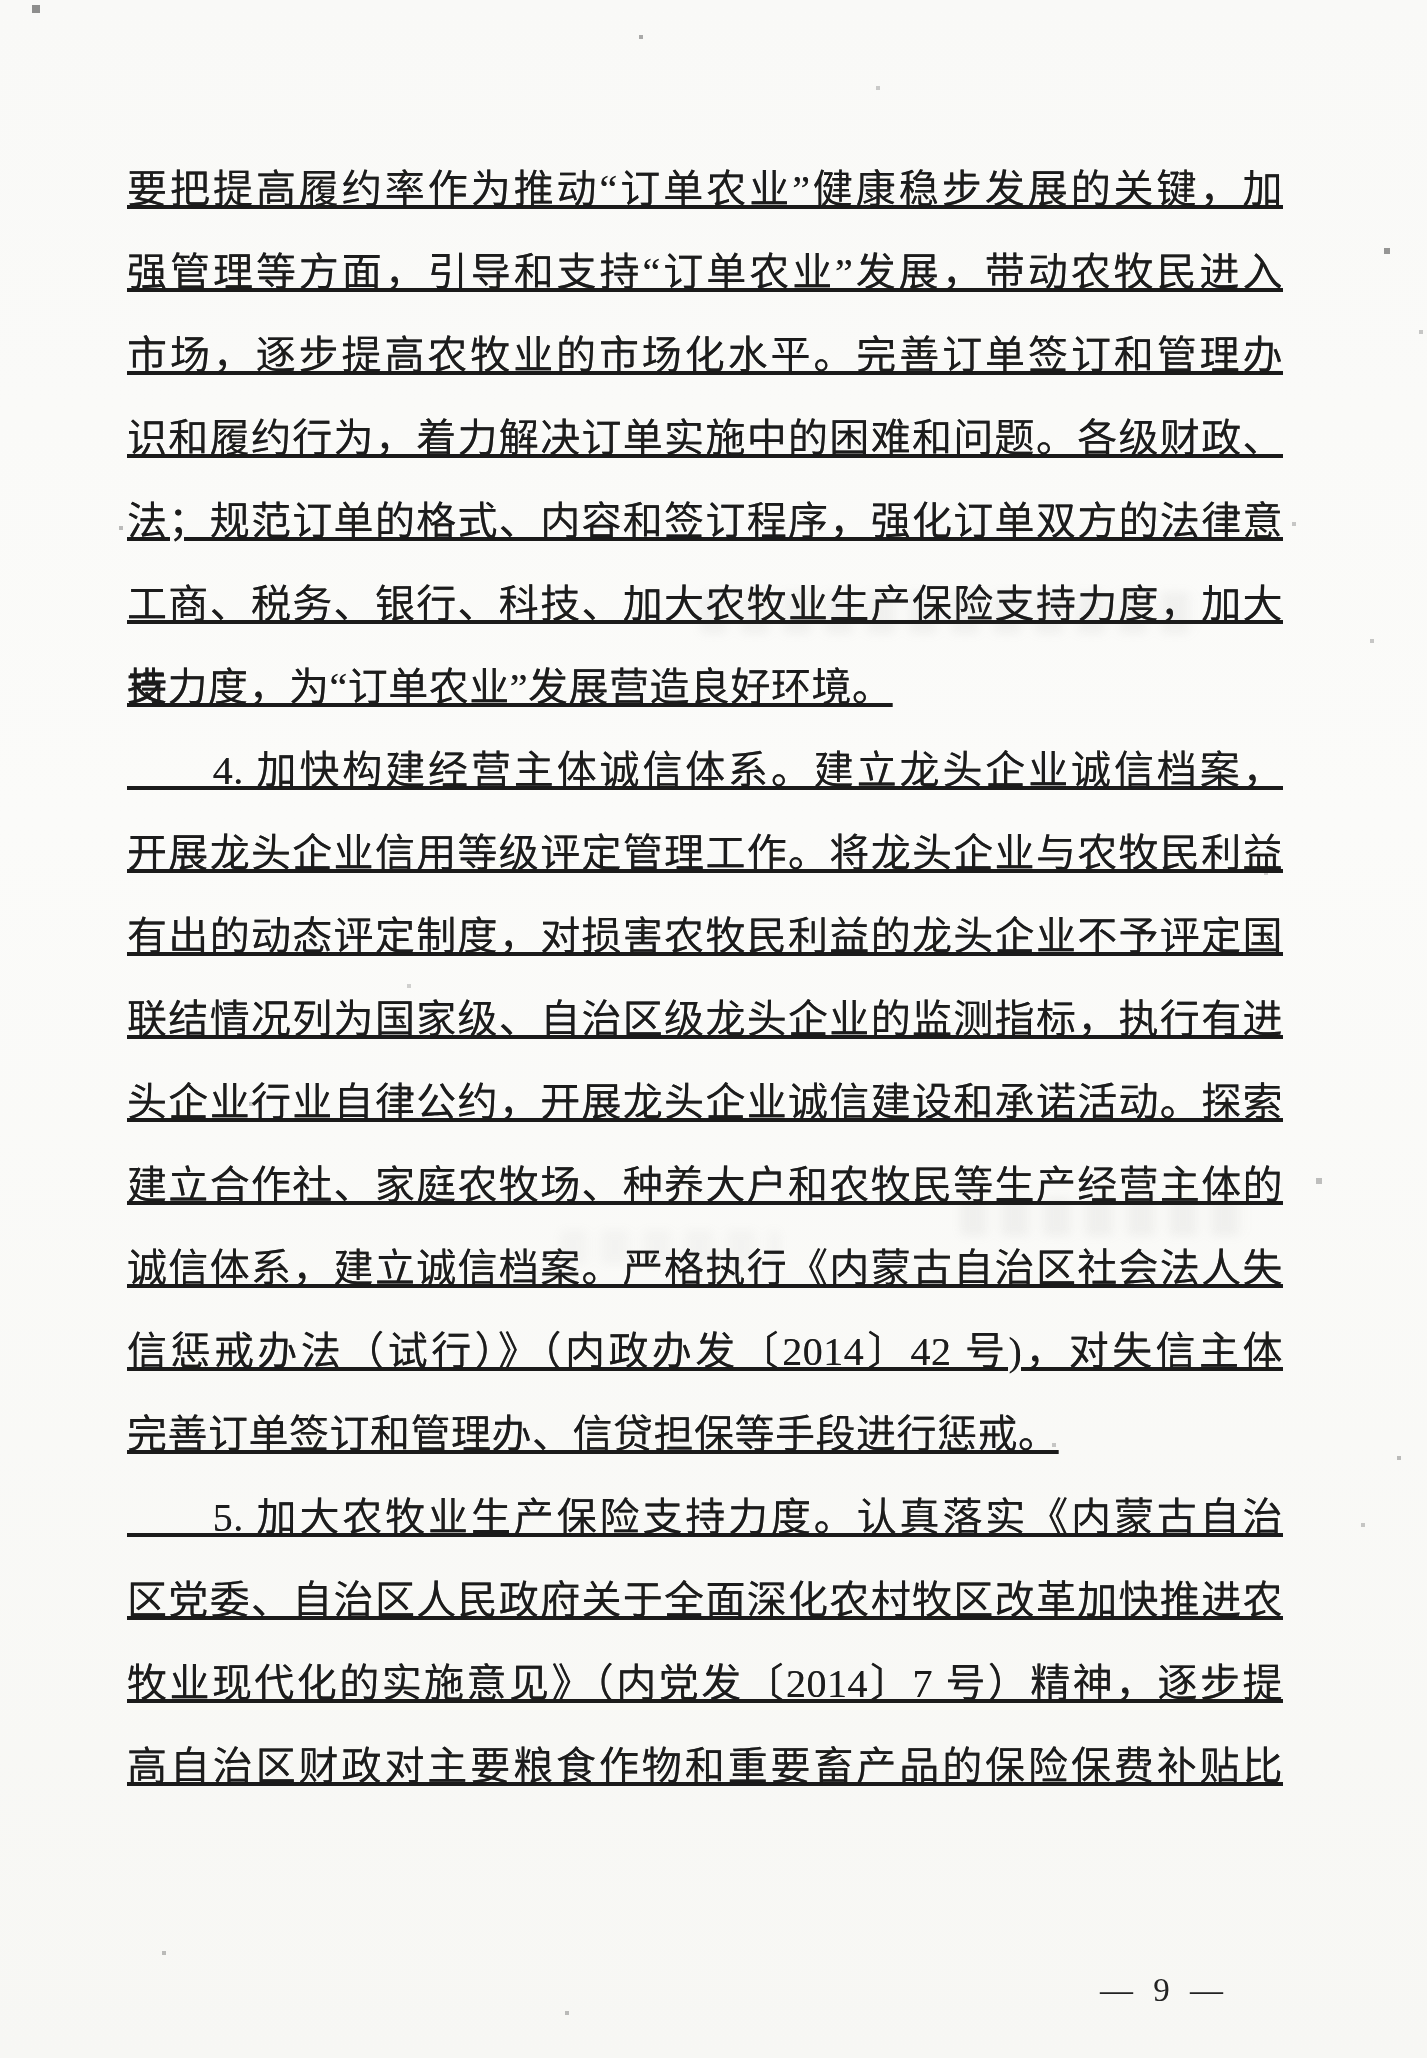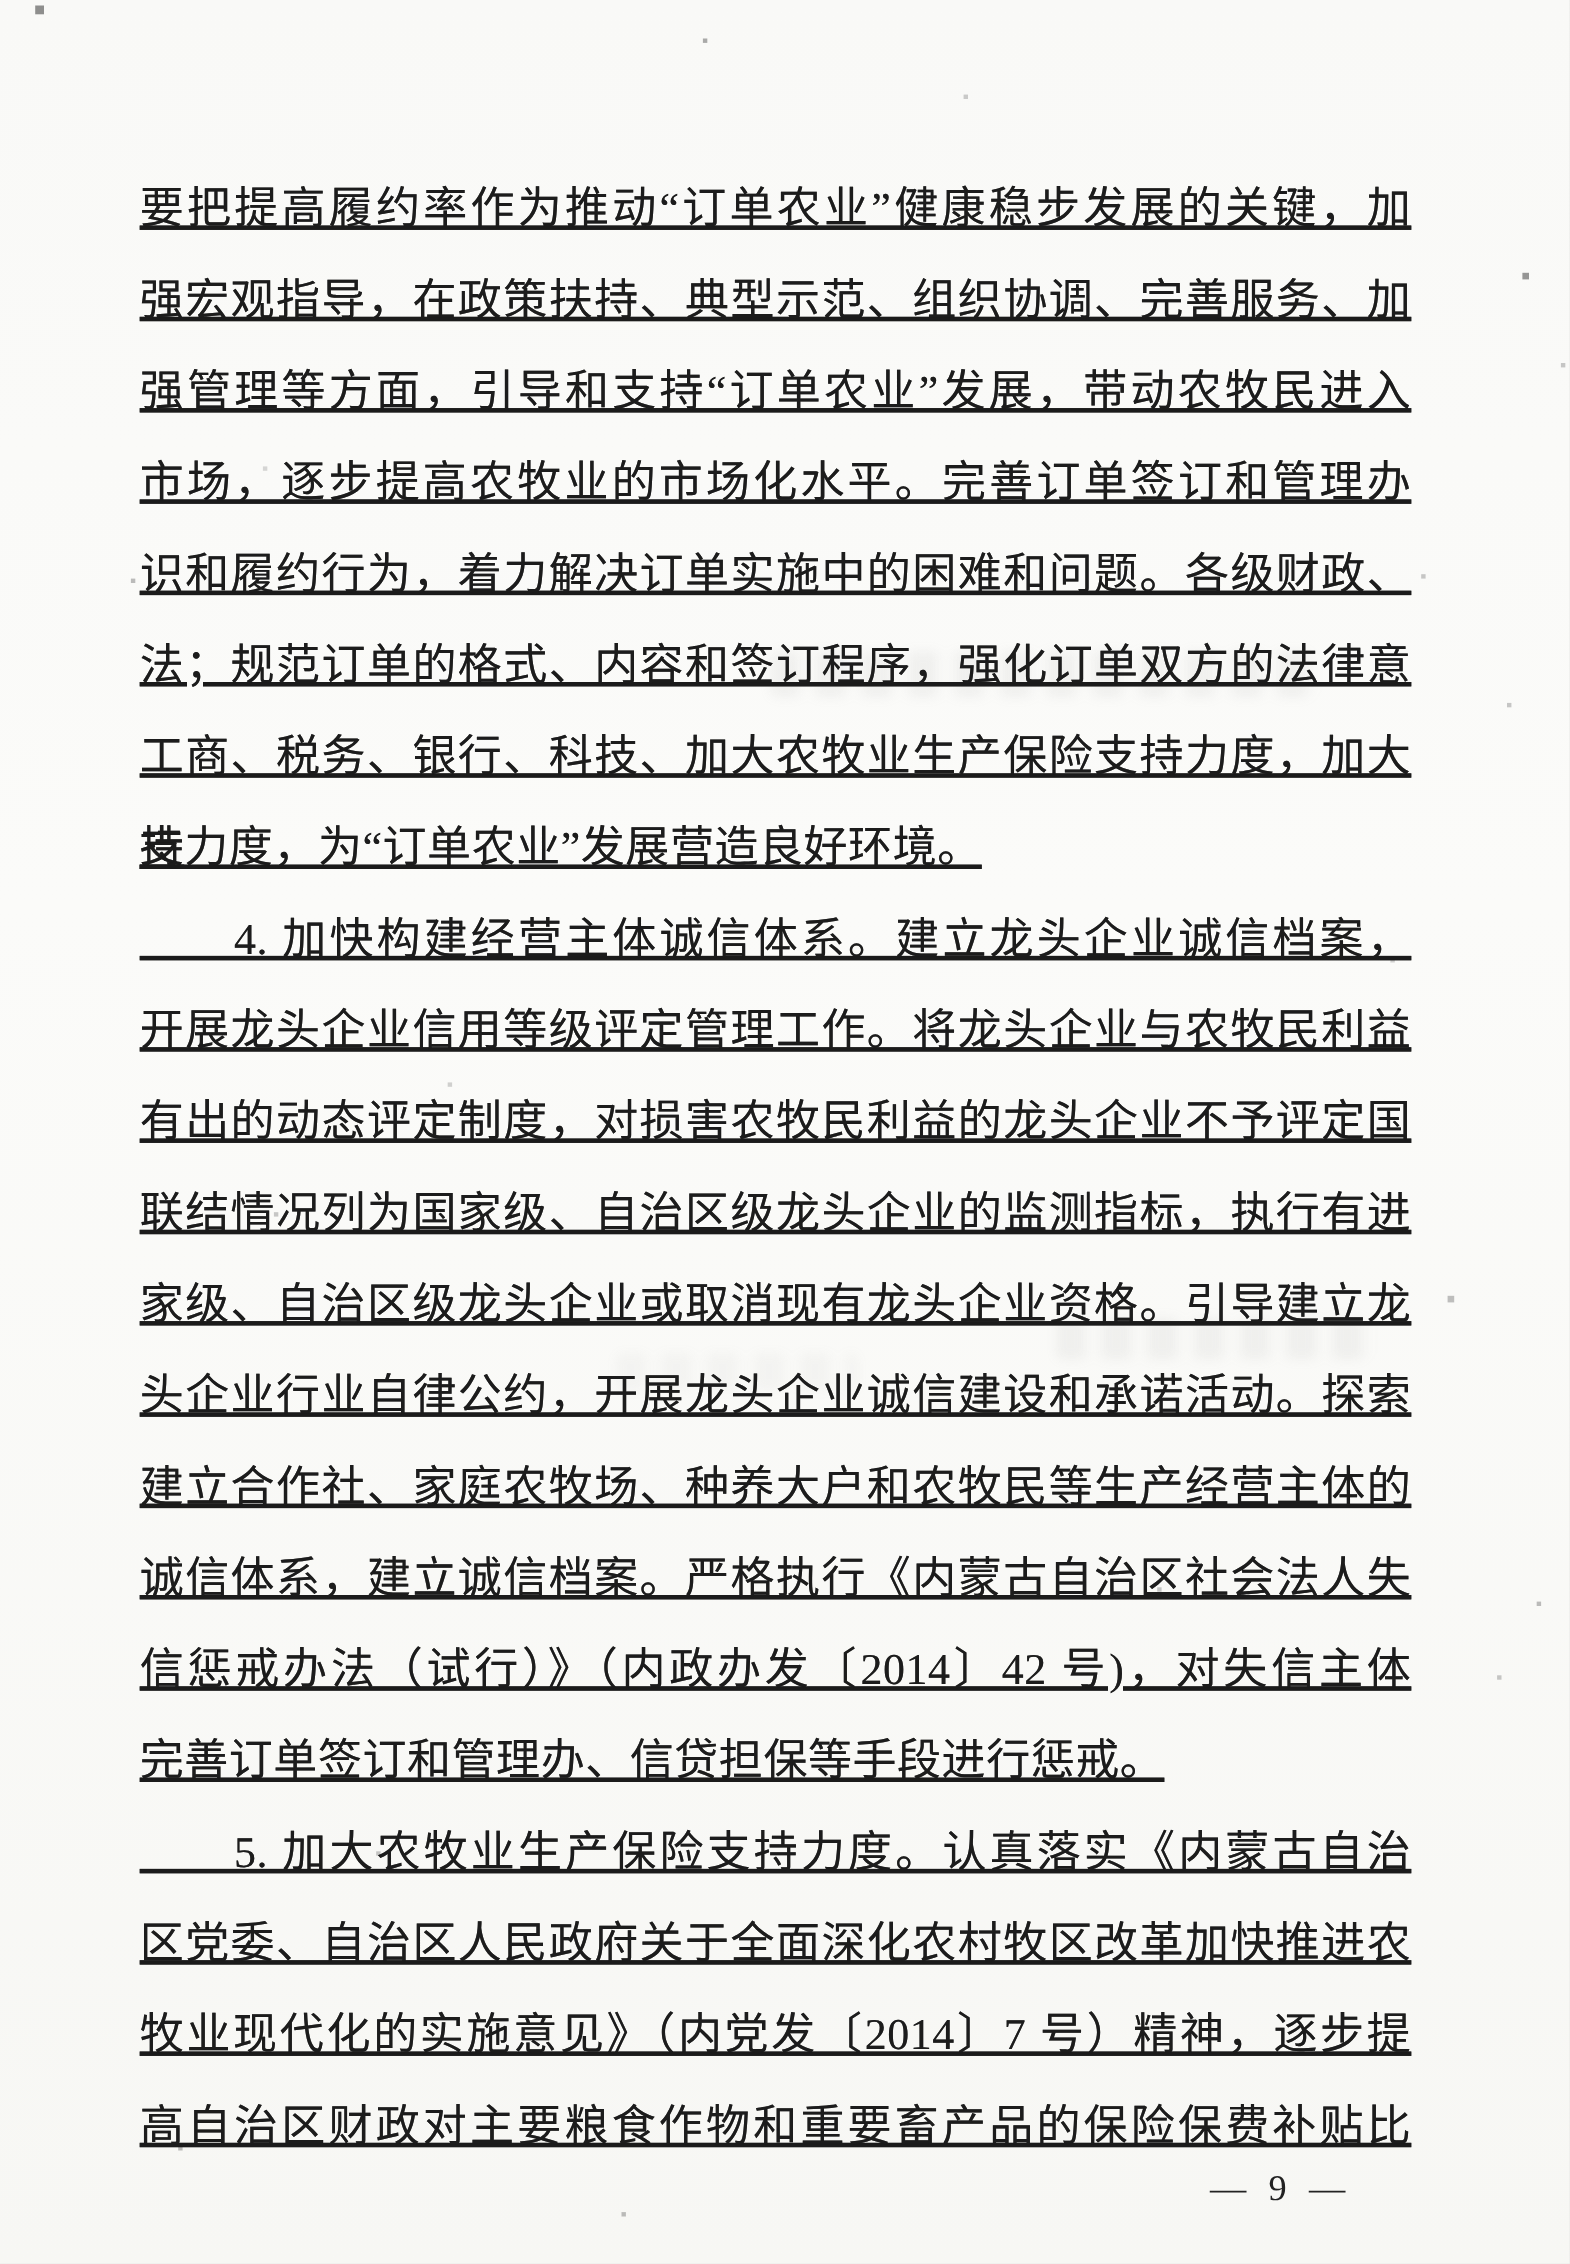--- a/index.html
+++ b/index.html
@@ -98,32 +98,30 @@
 
 <div class="page">
 
   <div class="smudge smudge-1"></div>
   <div class="smudge smudge-2"></div>
   <div class="smudge smudge-3"></div>
   <div class="specks"></div>
 
   <div class="text-block">
     <div class="line">要把提高履约率作为推动“订单农业”健康稳步发展的关键，加</div>
-    <div class="line">强宏观指导，在政策扶持、典型示范、组织协调、完善服务、加</div>
     <div class="line">强管理等方面，引导和支持“订单农业”发展，带动农牧民进入</div>
     <div class="line">市场，逐步提高农牧业的市场化水平。完善订单签订和管理办</div>
     <div class="line">识和履约行为，着力解决订单实施中的困难和问题。各级财政、</div>
     <div class="line">法；规范订单的格式、内容和签订程序，强化订单双方的法律意</div>
     <div class="line">工商、税务、银行、科技、加大农牧业生产保险支持力度，加大支</div>
     <div class="line para-end">持力度，为“订单农业”发展营造良好环境。</div>
     <div class="line">　　4. 加快构建经营主体诚信体系。建立龙头企业诚信档案，</div>
     <div class="line">开展龙头企业信用等级评定管理工作。将龙头企业与农牧民利益</div>
     <div class="line">有出的动态评定制度，对损害农牧民利益的龙头企业不予评定国</div>
     <div class="line">联结情况列为国家级、自治区级龙头企业的监测指标，执行有进</div>
-    <div class="line">家级、自治区级龙头企业或取消现有龙头企业资格。引导建立龙</div>
     <div class="line">头企业行业自律公约，开展龙头企业诚信建设和承诺活动。探索</div>
     <div class="line">建立合作社、家庭农牧场、种养大户和农牧民等生产经营主体的</div>
     <div class="line">诚信体系，建立诚信档案。严格执行《内蒙古自治区社会法人失</div>
     <div class="line">信惩戒办法（试行）》（内政办发〔2014〕42 号)，对失信主体</div>
     <div class="line para-end">完善订单签订和管理办、信贷担保等手段进行惩戒。</div>
     <div class="line">　　5. 加大农牧业生产保险支持力度。认真落实《内蒙古自治</div>
     <div class="line">区党委、自治区人民政府关于全面深化农村牧区改革加快推进农</div>
     <div class="line">牧业现代化的实施意见》（内党发〔2014〕7 号）精神，逐步提</div>
     <div class="line">高自治区财政对主要粮食作物和重要畜产品的保险保费补贴比</div>
   </div>

